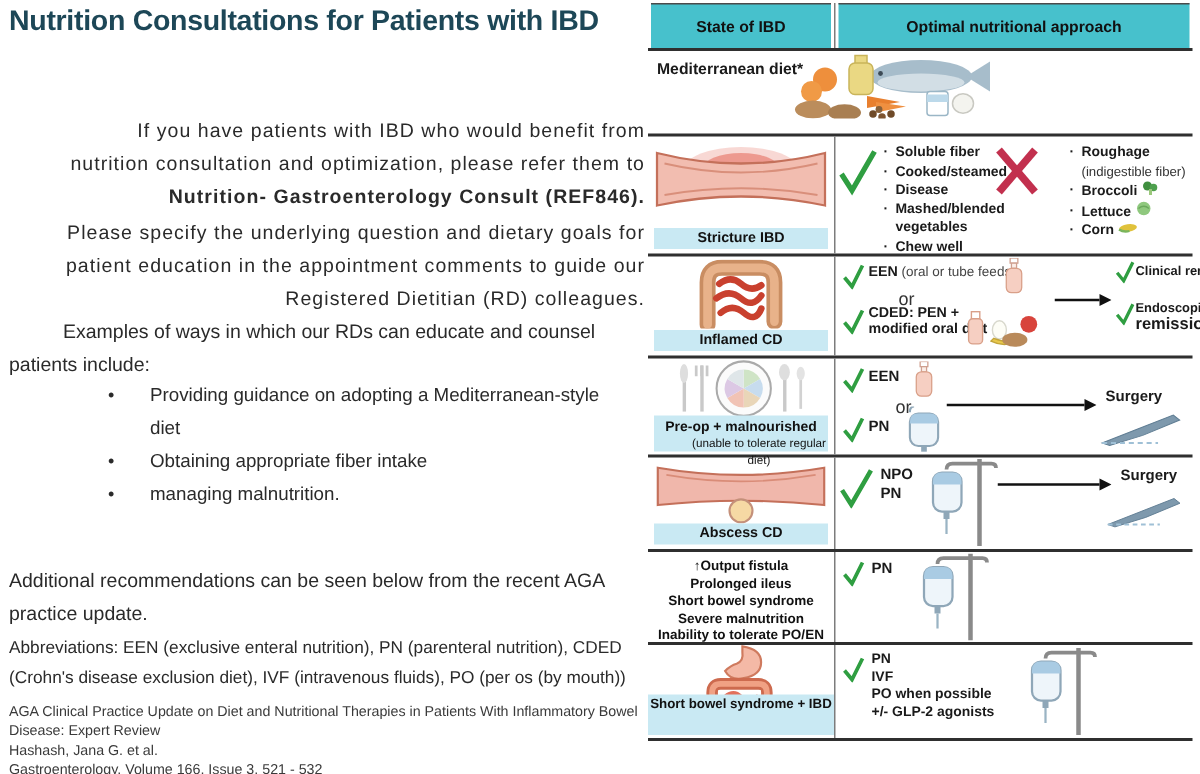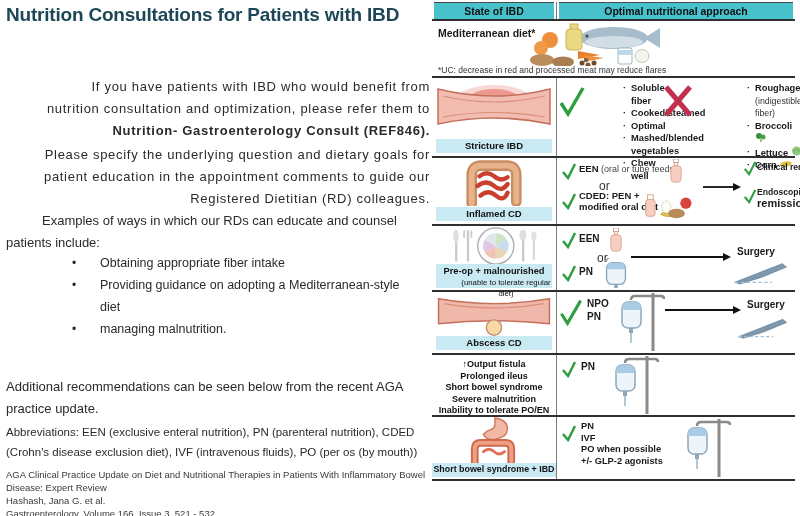--- a/index.html
+++ b/index.html
@@ -35,60 +35,60 @@
   .bullets { position:absolute; left:70px; top:252px; width:350px; list-style:none; }
   .bullets li { position:relative; padding-left:30px; font-size:12.5px; line-height:22px; color:#2a2a2a; }
   .bullets li::before { content:"•"; position:absolute; left:2px; font-size:12px; }
   .bold { font-weight:bold; }
 
   
   #infographic { position:absolute; left:432px; top:2px; width:363px; height:480px; font-family:"Liberation Sans","DejaVu Sans",sans-serif; }
   .irow { position:relative; display:flex; border-bottom:2px solid #2f2f2f; }
   .state { position:relative; width:125px; border-right:1px solid #7c7c7c; }
   .appr  { position:relative; flex:1; }
-  .hrow  { height:19px; }
+  .hrow  { height:32px; }
   .hcell {
     position:absolute; top:0; bottom:0; background:#47c1cc;
     border-top:1px solid #4a4a4a;
     display:flex; align-items:center; justify-content:center;
     font-size:10.5px; font-weight:bold; color:#111;
   }
   .label-bar {
     position:absolute; left:4px; right:4px; bottom:3px; height:14px;
     background:#c9e9f3; text-align:center;
     font-size:9.5px; font-weight:bold; color:#111; line-height:14px;
   }
   .abs { position:absolute; }
   .b { font-weight:bold; color:#1a1a1a; }
   .note { color:#444; font-weight:normal; }
   .or { font-size:12px; color:#333; }
   .nowrap { white-space:nowrap; }
   .vlist div { line-height:11.5px; font-size:9.3px; font-weight:bold; color:#1a1a1a; white-space:nowrap; }
   .dolist, .avlist { list-style:none; }
-  .dolist li, .avlist li { position:relative; padding-left:8px; font-size:9.3px; font-weight:bold; line-height:12.5px; color:#1a1a1a;margin-left:34px; }
+  .dolist li, .avlist li { position:relative; padding-left:8px; font-size:9.3px; font-weight:bold; line-height:12.5px; color:#1a1a1a; }
   .dolist li::before, .avlist li.dot::before { content:"·"; position:absolute; left:0; font-weight:bold; }
   .avlist .plain { font-weight:normal; color:#333; font-size:8.8px; }
   .cond { text-align:center; font-size:9px; font-weight:bold; line-height:11.6px; color:#111; white-space:nowrap; }
   svg { display:block; }
 </style>
 </head>
 <body>
 
 <div class="left-panel">
   <div class="title">Nutrition Consultations for Patients with IBD</div>
 
   <p class="para indent spread p1"><span>If you have patients with IBD who would benefit from nutrition consultation and optimization, please refer them to </span><span class="bold">Nutrition- Gastroenterology Consult (REF846).</span></p>
 
   <p class="para indent spread p2">Please specify the underlying question and dietary goals for patient education in the appointment comments to guide our Registered Dietitian (RD) colleagues.</p>
 
   <p class="para indent p3">Examples of ways in which our RDs can educate and counsel patients include:</p>
 
   <ul class="bullets">
+    <li>Providing guidance on adopting a Mediterranean-style diet</li>
     <li>Obtaining appropriate fiber intake</li>
-    <li>Providing guidance on adopting a Mediterranean-style diet</li>
     <li>managing malnutrition.</li>
   </ul>
 
   <p class="para p5">Additional recommendations can be seen below from the recent AGA practice update.</p>
   <p class="para abbr">Abbreviations: EEN (exclusive enteral nutrition), PN (parenteral nutrition), CDED (Crohn's disease exclusion diet), IVF (intravenous fluids), PO (per os (by mouth))</p>
 
   <div class="para cite">
     <div>AGA Clinical Practice Update on Diet and Nutritional Therapies in Patients With Inflammatory Bowel Disease: Expert Review</div>
     <div>Hashash, Jana G. et al.</div>
     <div>Gastroenterology, Volume 166, Issue 3, 521 - 532</div>
@@ -123,21 +123,20 @@
         <ellipse cx="22" cy="38" rx="12" ry="6" fill="#bb8d5c"></ellipse>
         <ellipse cx="43" cy="40" rx="11" ry="5.5" fill="#a97f52"></ellipse>
         <circle cx="62" cy="41" r="2.5" fill="#6f4a28"></circle>
           <circle cx="68" cy="43" r="2.5" fill="#7d5430"></circle>
         <circle cx="74" cy="41" r="2.5" fill="#6f4a28"></circle>
           <circle cx="66" cy="38" r="2.3" fill="#86603a"></circle>
         <rect x="98" y="26" width="14" height="16" rx="2" fill="#ffffff" stroke="#9ab6c6" stroke-width="1"></rect>
         <rect x="98" y="28" width="14" height="5" fill="#bcd9ea"></rect>
         <ellipse cx="122" cy="34" rx="7" ry="6.5" fill="#f4f4ef" stroke="#c9c9c2" stroke-width="1"></ellipse>
       </svg>
-      <div class="abs" style="left:6px; top:44px; font-size:8.5px; color:#333;">*UC: decrease in red and processed meat may reduce flares</div>
     </div>
   </div>
 
   <div class="irow" style="height:80px;">
     <div class="state">
       <svg class="abs" style="left:4px; top:6px;" width="116" height="50" viewBox="0 0 116 50">
         <ellipse cx="58" cy="16" rx="38" ry="15" fill="#df4e3c" opacity="0.22"></ellipse>
         <ellipse cx="58" cy="16" rx="26" ry="11" fill="#df4e3c" opacity="0.45"></ellipse>
         <path d="M2,5 Q58,19 114,5 L114,40 Q58,28 2,40 Z" fill="#f2bdb0" stroke="#c4705a" stroke-width="1.5"></path>
         <path d="M7,12 Q58,24 109,12" fill="none" stroke="#d98f7b" stroke-width="1.2"></path>
@@ -145,21 +144,21 @@
       </svg>
       <div class="label-bar">Stricture IBD</div>
     </div>
     <div class="appr">
       <svg class="abs" style="left:2px; top:6px;" width="26" height="34" viewBox="0 0 26 32">
         <polyline points="2,18 9,29 24,3" fill="none" stroke="#2f9e41" stroke-width="3.5"></polyline>
       </svg>
       <ul class="dolist abs" style="left:32px; top:4px; width:76px;">
         <li>Soluble fiber</li>
         <li>Cooked/steamed</li>
-        <li>Optimal</li>
+        <li>Disease</li>
         <li>Mashed/blended vegetables</li>
         <li>Chew well</li>
       </ul>
       <svg class="abs" style="left:106px; top:6px;" width="30" height="34" viewBox="0 0 30 34">
         <line x1="3" y1="3" x2="27" y2="31" stroke="#c2304e" stroke-width="5"></line>
         <line x1="27" y1="3" x2="3" y2="31" stroke="#c2304e" stroke-width="5"></line>
       </svg>
       <ul class="avlist abs" style="left:156px; top:4px; width:90px;">
         <li class="dot">Roughage</li>
         <li class="plain">(indigestible fiber)</li>
@@ -351,21 +350,21 @@
   </div>
 
   <div class="irow" style="height:64px; border-bottom-width:2px;">
     <div class="state">
       <svg class="abs" style="left:30px; top:0px;" width="62" height="48" viewBox="0 0 64 50">
         <path d="M34,1 Q47,3 47,12 Q47,21 35,23 Q26,25 22,18 Q26,14 30,13 Q35,11 34,5 Z" fill="#f4b9a6" stroke="#cf7a5e" stroke-width="1.5"></path>
         <path d="M13,48 L13,33 Q13,27 19,27 L45,27 Q51,27 51,33 L51,46" fill="none" stroke="#cd6a4e" stroke-width="8" stroke-linecap="round"></path>
         <path d="M13,48 L13,33 Q13,27 19,27 L45,27 Q51,27 51,33 L51,46" fill="none" stroke="#f0a184" stroke-width="4" stroke-linecap="round"></path>
         <path d="M22,36 Q28,31 33,36 T44,36" fill="none" stroke="#e2715c" stroke-width="3" stroke-linecap="round"></path>
       </svg>
-      <div class="label-bar" style="left:0; right:0; height:14px; line-height:13px; font-size:8.9px; bottom:2px;">Short bowel syndrome + IBD</div>
+      <div class="label-bar" style="left:0; right:0; height:27px; line-height:13px; font-size:8.9px; bottom:2px;">Short bowel syndrome + IBD</div>
     </div>
     <div class="appr">
       <svg class="abs" style="left:4px; top:7px;" width="16" height="18" viewBox="0 0 16 18">
           <polyline points="2,10 7,16 14,2" fill="none" stroke="#2f9e41" stroke-width="2.5"></polyline>
         </svg>
       <div class="vlist abs" style="left:24px; top:4px;">
         <div>PN</div>
         <div>IVF</div>
         <div>PO when possible</div>
         <div>+/- GLP-2 agonists</div>

